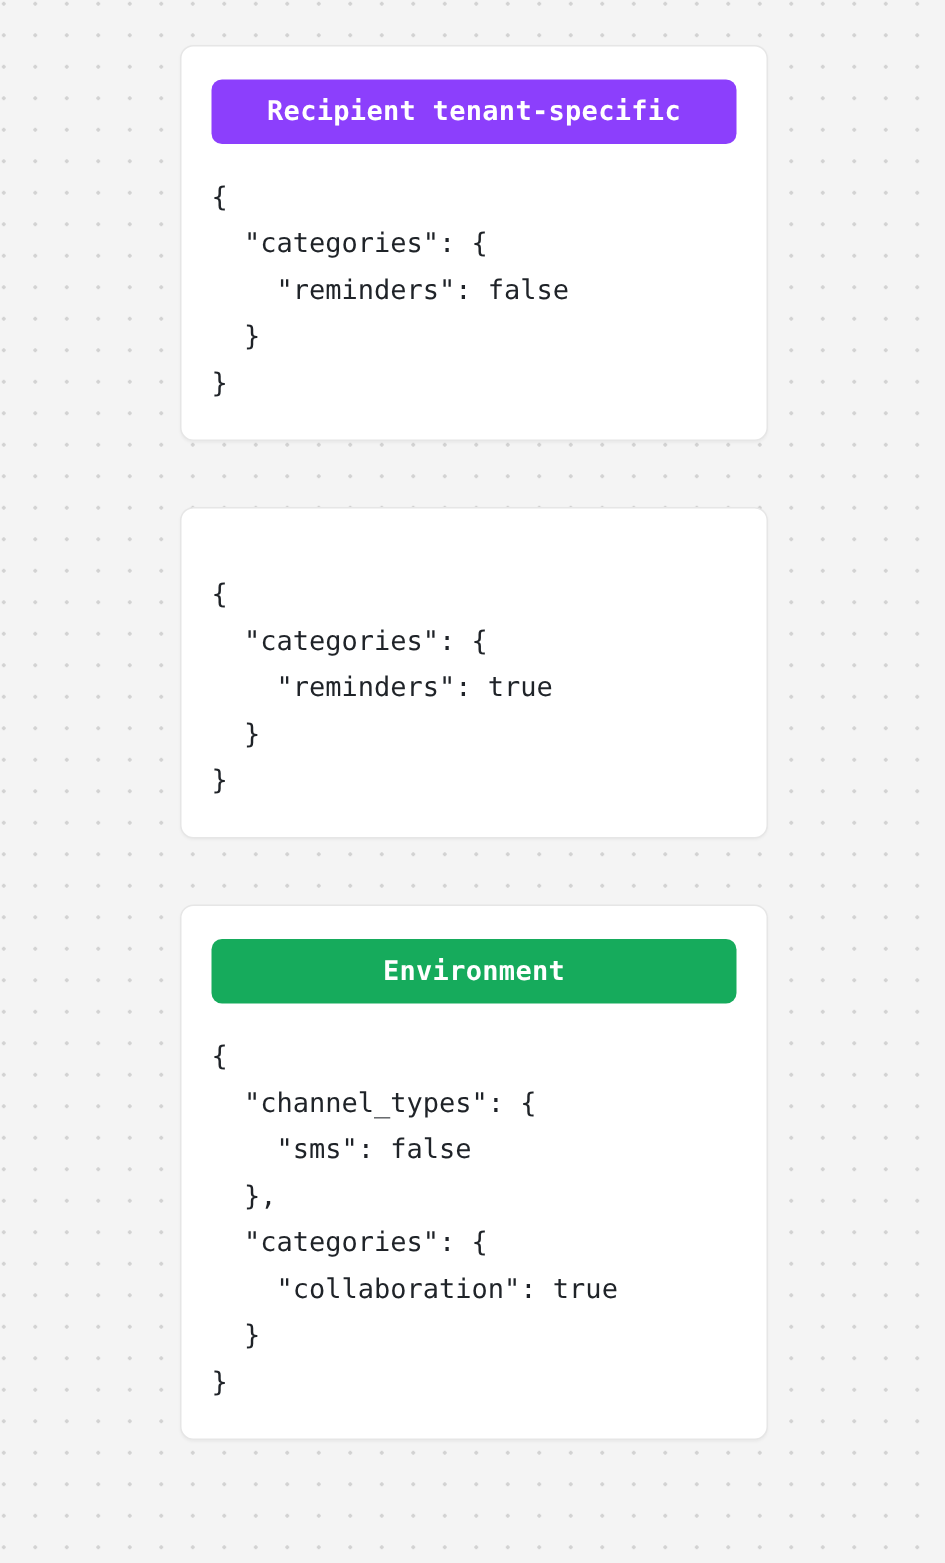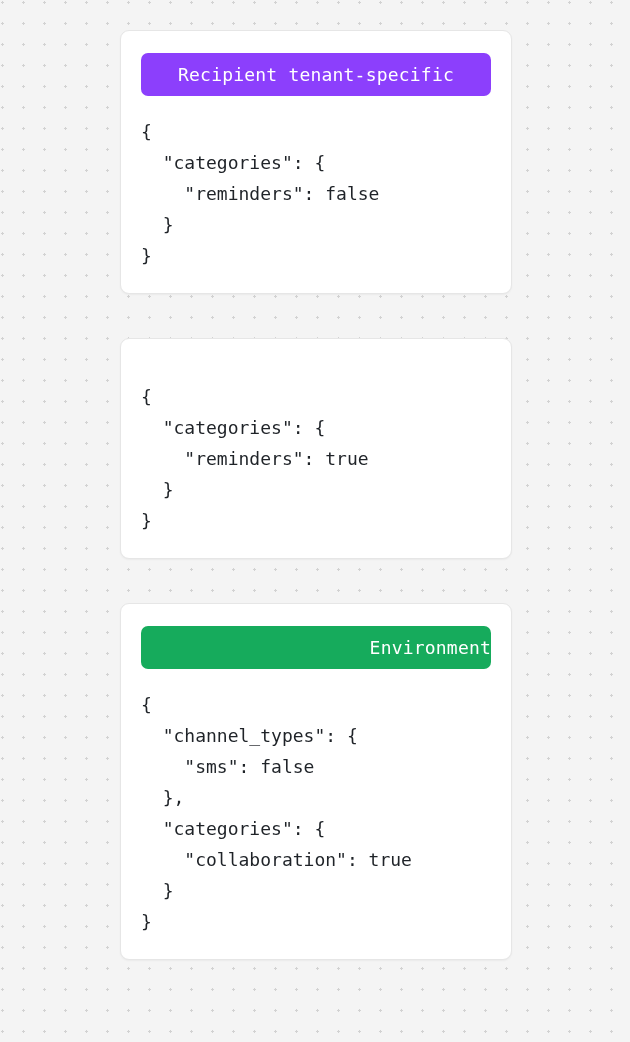--- a/index.html
+++ b/index.html
@@ -39,21 +39,21 @@
 
   .card-badge {
     display: block;
     height: 43px;
     line-height: 43px;
     border-radius: 7px;
     text-align: center;
     color: #ffffff;
     font-family: "DejaVu Sans Mono", "Liberation Mono", monospace;
     font-size: 18px;
-    font-weight: normal;
+    font-weight: bold;
     letter-spacing: 0.2px;
     white-space: nowrap;
     overflow: hidden;
   }
 
   .card-body {
     margin: 0;
     padding: 0;
     margin-top: 20px;
     font-family: "DejaVu Sans Mono", "Liberation Mono", monospace;
@@ -80,21 +80,21 @@
 
   <div class="card">
     <pre class="card-body">{
   "categories": {
     "reminders": true
   }
 }</pre>
   </div>
 
   <div class="card">
-    <div class="card-badge" style="background-color: rgb(22, 171, 92); text-align: right;">Environment</div>
+    <div class="card-badge" style="background-color: rgb(22, 171, 92);">Environment</div>
     <pre class="card-body">{
   "channel_types": {
     "sms": false
   },
   "categories": {
     "collaboration": true
   }
 }</pre>
   </div>
 

